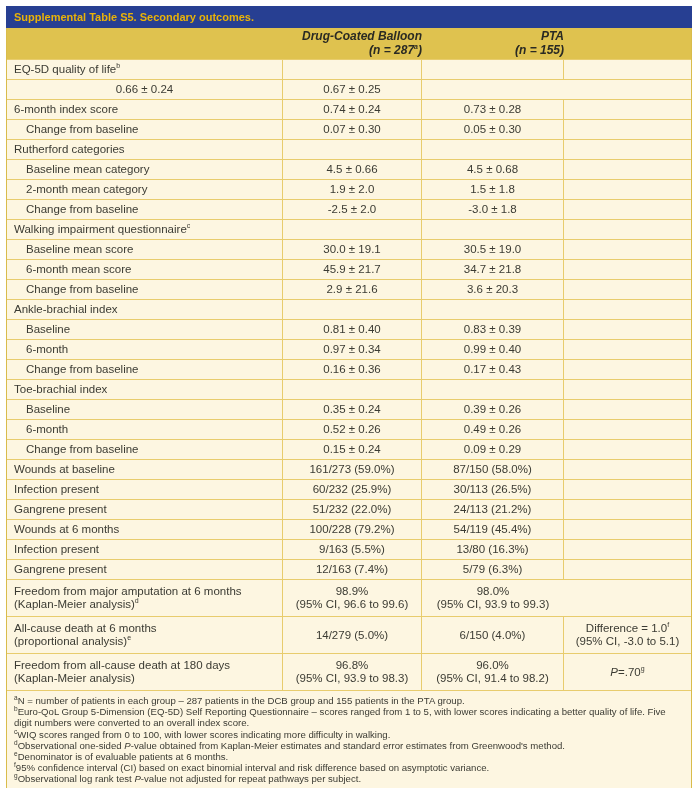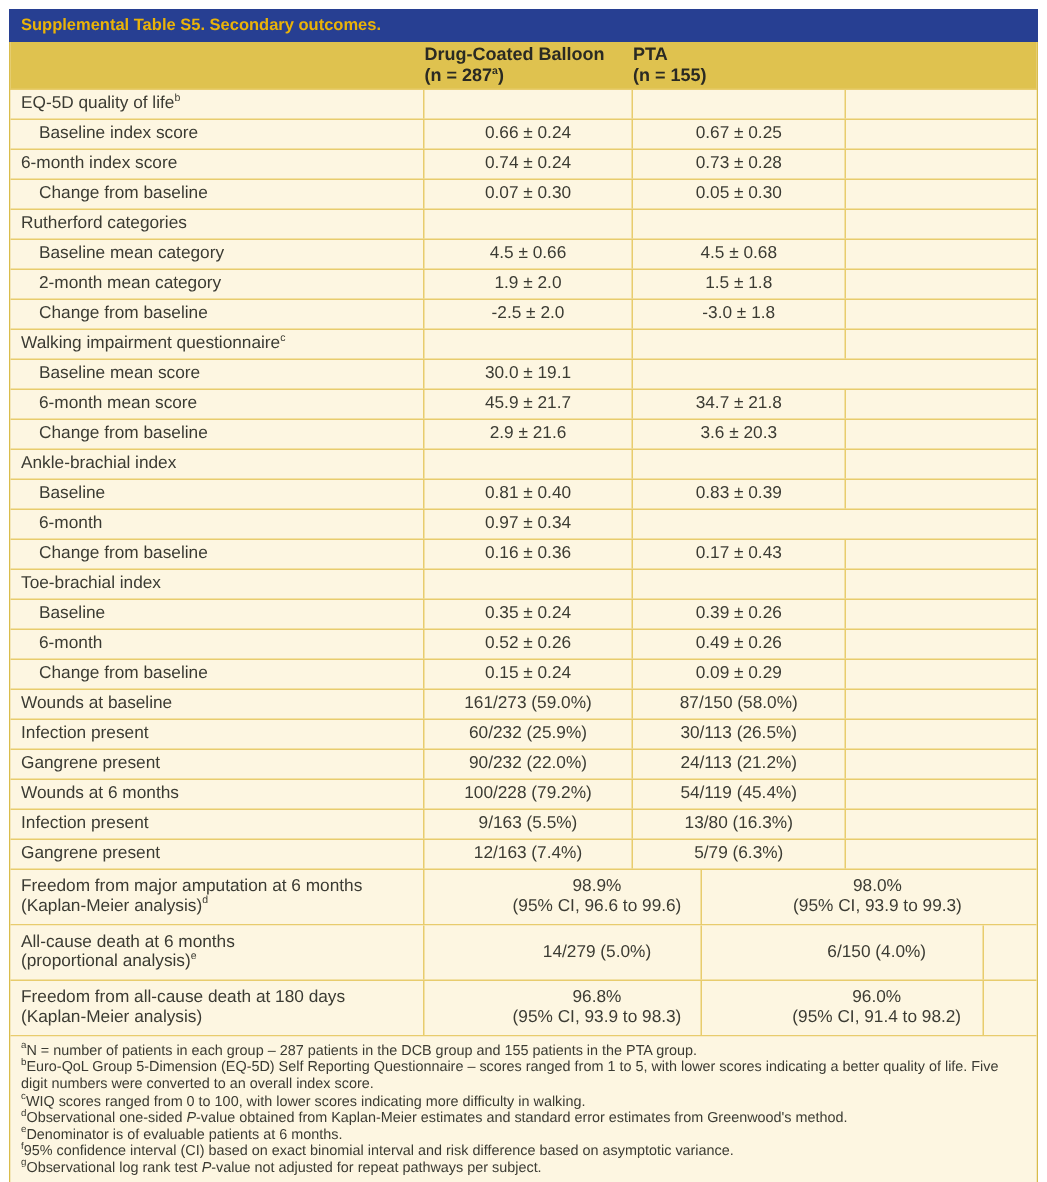--- a/index.html
+++ b/index.html
@@ -32,35 +32,35 @@
   }
   .colhead {
     background: var(--gold, #dfc24f);
     color: var(--headText, #2a2a23);
     font-weight: bold;
     font-size: 12px;
     line-height: 13.5px;
     height: 32px;
     border-bottom: 1px solid var(--borderSoft, #e8cc6d);
   }
-  .colhead .cell { justify-content: center; text-align: left; }
+  .colhead .cell { justify-content: center; text-align: right; font-style: italic; }
   .cell {
     display: flex;
     align-items: center;
     box-sizing: border-box;
     overflow: hidden;
   }
   .body-row {
     height: 20px;
     font-size: 11.5px;
     line-height: 13px;
     border-bottom: 1px solid var(--borderSoft, #e8cc6d);
     background: var(--cream, #fdf6e1);
   }
-  .body-row.tall { height: 37px; gap: 46px; }
+  .body-row.tall { height: 37px; }
   .body-row .cell:not(:last-child) { border-right: 1px solid var(--borderSoft, #e8cc6d); }
   .cell .tx { width: 100%; }
   .label .tx { text-align: left; }
   .label { padding-left: 7px; }
   .label.indent { padding-left: 19px; }
   .val .tx { text-align: center; }
   sup {
     font-size: 7px;
     line-height: 0;
     vertical-align: super;
@@ -100,23 +100,20 @@
           <span class="tx"></span>
         </div>
         <div class="cell val">
           <span class="tx"></span>
         </div>
         <div class="cell val">
           <span class="tx"></span>
         </div>
       </div>
       <div class="row body-row">
-        <div class="cell label indent">
-          <span class="tx">Baseline index score</span>
-        </div>
         <div class="cell val">
           <span class="tx">0.66 ± 0.24</span>
         </div>
         <div class="cell val">
           <span class="tx">0.67 ± 0.25</span>
         </div>
         <div class="cell val">
           <span class="tx"></span>
         </div>
       </div>
@@ -219,20 +216,23 @@
         </div>
       </div>
       <div class="row body-row">
         <div class="cell label indent">
           <span class="tx">Baseline mean score</span>
         </div>
         <div class="cell val">
           <span class="tx">30.0 ± 19.1</span>
         </div>
         <div class="cell val">
+          <span class="tx">30.5 ± 19.0</span>
+        </div>
+        <div class="cell val">
           <span class="tx"></span>
         </div>
       </div>
       <div class="row body-row">
         <div class="cell label indent">
           <span class="tx">6-month mean score</span>
         </div>
         <div class="cell val">
           <span class="tx">45.9 ± 21.7</span>
         </div>
@@ -286,20 +286,23 @@
         </div>
       </div>
       <div class="row body-row">
         <div class="cell label indent">
           <span class="tx">6-month</span>
         </div>
         <div class="cell val">
           <span class="tx">0.97 ± 0.34</span>
         </div>
         <div class="cell val">
+          <span class="tx">0.99 ± 0.40</span>
+        </div>
+        <div class="cell val">
           <span class="tx"></span>
         </div>
       </div>
       <div class="row body-row">
         <div class="cell label indent">
           <span class="tx">Change from baseline</span>
         </div>
         <div class="cell val">
           <span class="tx">0.16 ± 0.36</span>
         </div>
@@ -392,21 +395,21 @@
         </div>
         <div class="cell val">
           <span class="tx"></span>
         </div>
       </div>
       <div class="row body-row">
         <div class="cell label">
           <span class="tx">Gangrene present</span>
         </div>
         <div class="cell val">
-          <span class="tx">90/232 (22.0%)</span>
+          <span class="tx">51/232 (22.0%)</span>
         </div>
         <div class="cell val">
           <span class="tx">24/113 (21.2%)</span>
         </div>
         <div class="cell val">
           <span class="tx"></span>
         </div>
       </div>
       <div class="row body-row">
         <div class="cell label">

